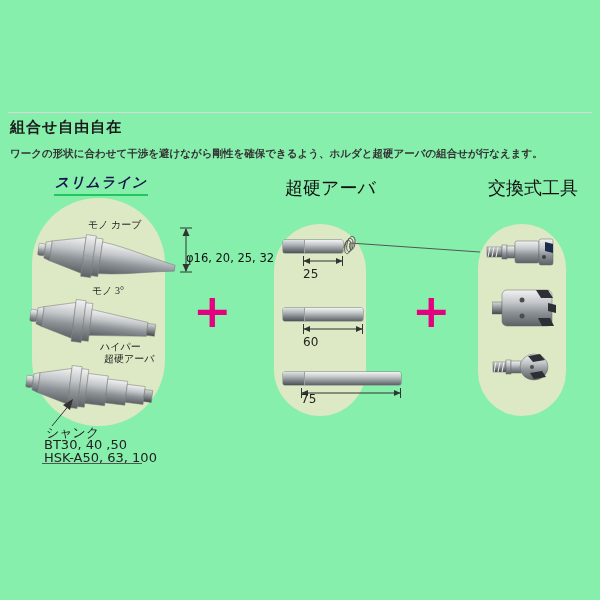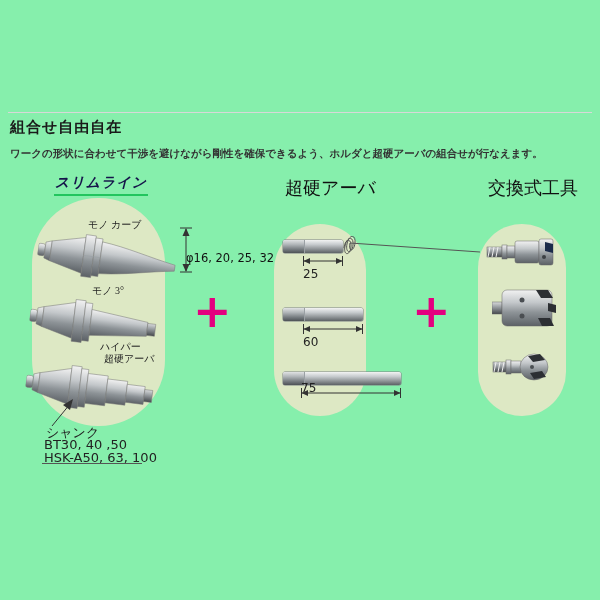--- a/index.html
+++ b/index.html
@@ -150,21 +150,21 @@
   <div class="arbor" style="left:283px; top:372px; width:118px">
     <div class="seg"></div>
   </div>
   <svg class="dim" style="left:301px; top:388px" width="100" height="10" viewBox="0 0 100 10">
     <line x1="0.5" y1="0" x2="0.5" y2="10" stroke="#333" stroke-width="1"></line>
     <line x1="99.5" y1="0" x2="99.5" y2="10" stroke="#333" stroke-width="1"></line>
     <line x1="1" y1="5" x2="99" y2="5" stroke="#333" stroke-width="1"></line>
     <polygon points="0.5,5 7,2 7,8" fill="#333"></polygon>
       <polygon points="99.5,5 93,2 93,8" fill="#333"></polygon>
   </svg>
-  <div class="dim-text" style="left:301px; top:381px; width:100px">75</div>
+  <div class="dim-text" style="left:301px; top:392px; width:100px">75</div>
 
   <svg class="abs" style="left:342px; top:236px" width="140" height="24" viewBox="0 0 140 24">
     <path d="M2,12 c1,-10 8,-10 7,-1 c-1,9 -8,9 -6,-1 c2,-10 9,-10 8,-1 c-1,9 -8,9 -6,-1 c2,-10 9,-10 8,-1 c-1,9 -7,9 -5,0 L138,16" fill="none" stroke="#555" stroke-width="1"></path>
   </svg>
 
   <svg class="abs" style="left:486px; top:234px" width="72" height="36" viewBox="0 0 72 36">
     <rect x="1" y="13" width="15" height="10" fill="url(#metalD)" stroke="#666" stroke-width="0.5"></rect>
     <line x1="4" y1="13" x2="2" y2="23" stroke="#eee" stroke-width="1"></line>
     <line x1="8" y1="13" x2="6" y2="23" stroke="#eee" stroke-width="1"></line>
     <line x1="12" y1="13" x2="10" y2="23" stroke="#eee" stroke-width="1"></line>

